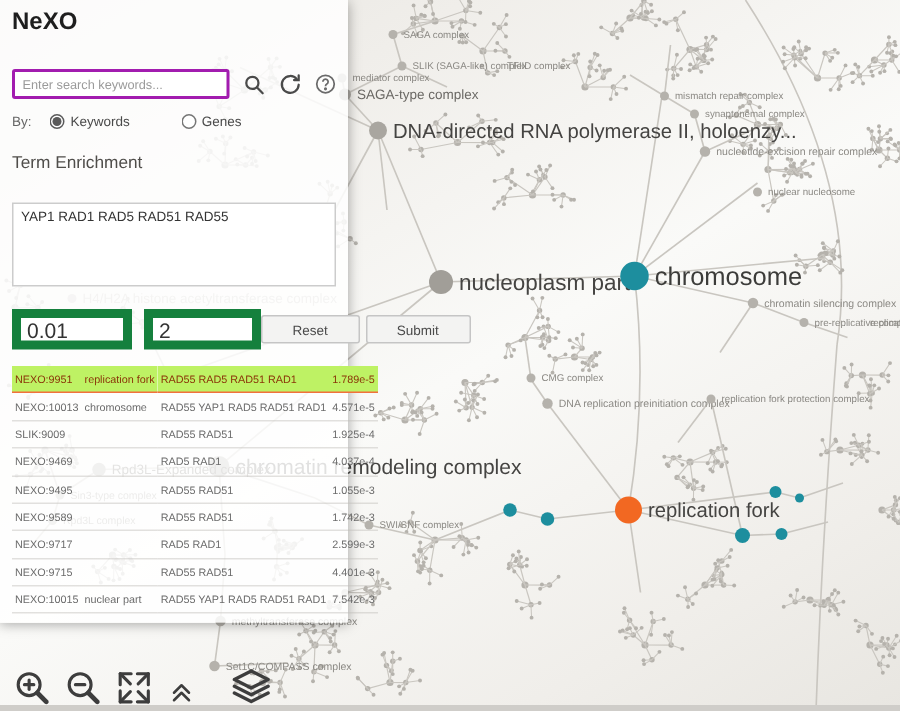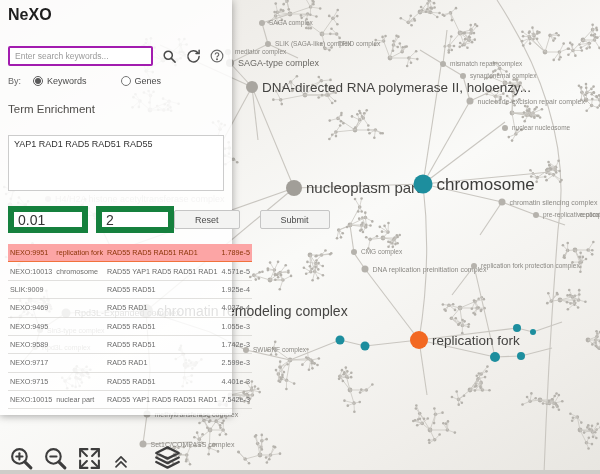--- a/index.html
+++ b/index.html
@@ -29,28 +29,28 @@
   .radio-row input{width:10px;height:10px;margin:0;accent-color:#5a5a5a;}
   .section-h{font-size:11.5px;color:#4f4d4a;margin:17px 0 5px;}
   .query-box{display:block;width:100%;height:56px;box-sizing:border-box;border:1px solid #ccc;
     background:#fff;font-size:9px;color:#333;padding:3px 5px;resize:none;outline:none;
     font-family:"Liberation Sans",sans-serif;margin-top:20px;}
   .params{display:flex;align-items:center;margin-top:15px;}
   .params input{height:15px;border:6px solid #15803d;font-size:14px;padding:0 4px;color:#333;background:#fff;}
   .in-pv{width:60px;} .in-mg{width:58px;margin-left:8px;}
   .btn{height:19px;border:1px solid #c5c5c5;background:#f3f3f2;font-size:9px;color:#4a4a4a;
     border-radius:2px;padding:0 20px;cursor:pointer;}
-  .btn-reset{margin-left:auto;} .btn-submit{margin-left:20px;}
+  .btn-reset{margin-left:auto;} .btn-submit{margin-left:4px;}
   table.results{width:100%;border-collapse:collapse;margin-top:11px;font-size:7.2px;color:#6b6b6b;}
   table.results td{padding:4.2px 2px;border-bottom:1px solid rgba(190,188,184,.45);white-space:nowrap;overflow:hidden;}
   table.results td:nth-child(1){width:48px;}
   table.results td:nth-child(2){width:48px;}
   table.results td:nth-child(3){width:90px;}
   table.results td:nth-child(4){width:30px;text-align:right;}
-  tr.hl{background:#fca5a5;}
+  tr.hl{background:#bef264;}
   tr.hl td{color:#8a3508;border-bottom-color:#f1713c;}
 
   
   .toolbar{position:absolute;left:9px;bottom:3px;display:flex;align-items:flex-end;z-index:6;}
   .tool{margin-right:9px;cursor:pointer;display:inline-flex;}
   .tool.layers{margin-left:14px;}
   .tool svg{stroke:#3d3d3d;fill:none;stroke-width:2;stroke-linecap:round;stroke-linejoin:round;}
 </style>
 </head>
 <body>

